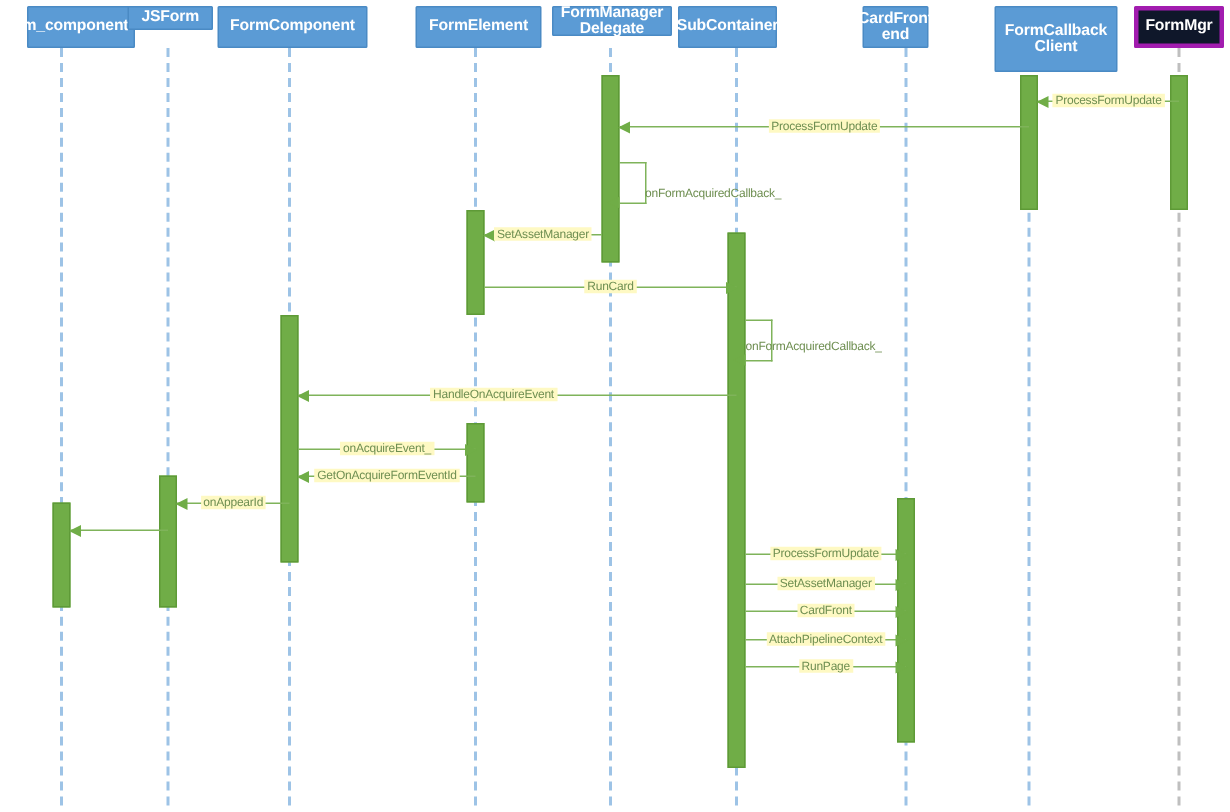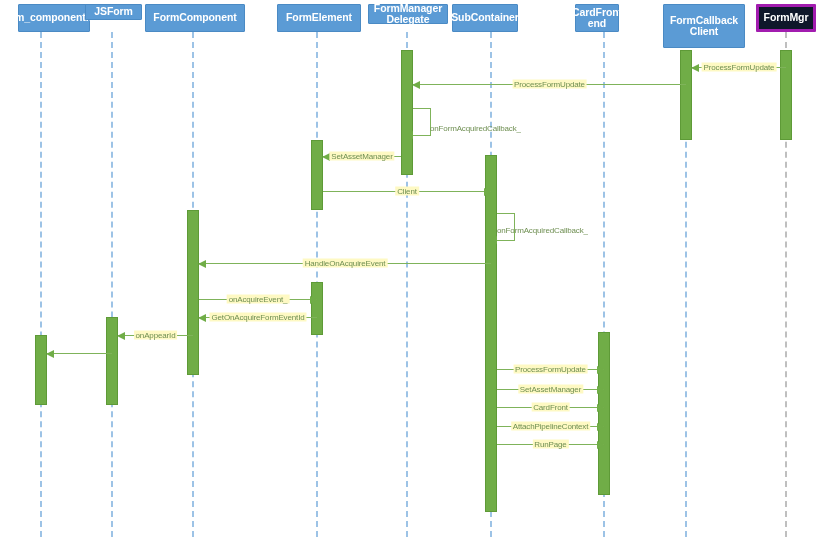--- a/index.html
+++ b/index.html
@@ -143,25 +143,25 @@
         <div class="arrowhead left"></div>
       </div>
       <div class="msg-label" style="left: 549.5px; top: 84px;">ProcessFormUpdate</div>
       <div class="msg" style="left: 323px; top: 156px; width: 78px;">
         <div class="arrowhead left"></div>
       </div>
       <div class="msg-label" style="left: 362px; top: 156px;">SetAssetManager</div>
       <div class="msg" style="left: 323px; top: 191px; width: 168px;">
         <div class="arrowhead right"></div>
       </div>
-      <div class="msg-label" style="left: 407px; top: 191px;">Client</div>
+      <div class="msg-label" style="left: 407px; top: 191px;">RunCard</div>
       <div class="msg" style="left: 199px; top: 263px; width: 292px;">
         <div class="arrowhead left"></div>
       </div>
-      <div class="msg-label" style="left: 345px; top: 263px;">HandleOnAcquireEvent</div>
+      <div class="msg-label" style="left: 329px; top: 263px;">HandleOnAcquireEvent</div>
       <div class="msg" style="left: 199px; top: 299px; width: 118px;">
         <div class="arrowhead right"></div>
       </div>
       <div class="msg-label" style="left: 258px; top: 299px;">onAcquireEvent_</div>
       <div class="msg" style="left: 199px; top: 317px; width: 118px;">
         <div class="arrowhead left"></div>
       </div>
       <div class="msg-label" style="left: 258px; top: 317px;">GetOnAcquireFormEventId</div>
       <div class="msg" style="left: 118px; top: 335px; width: 75px;">
         <div class="arrowhead left"></div>

